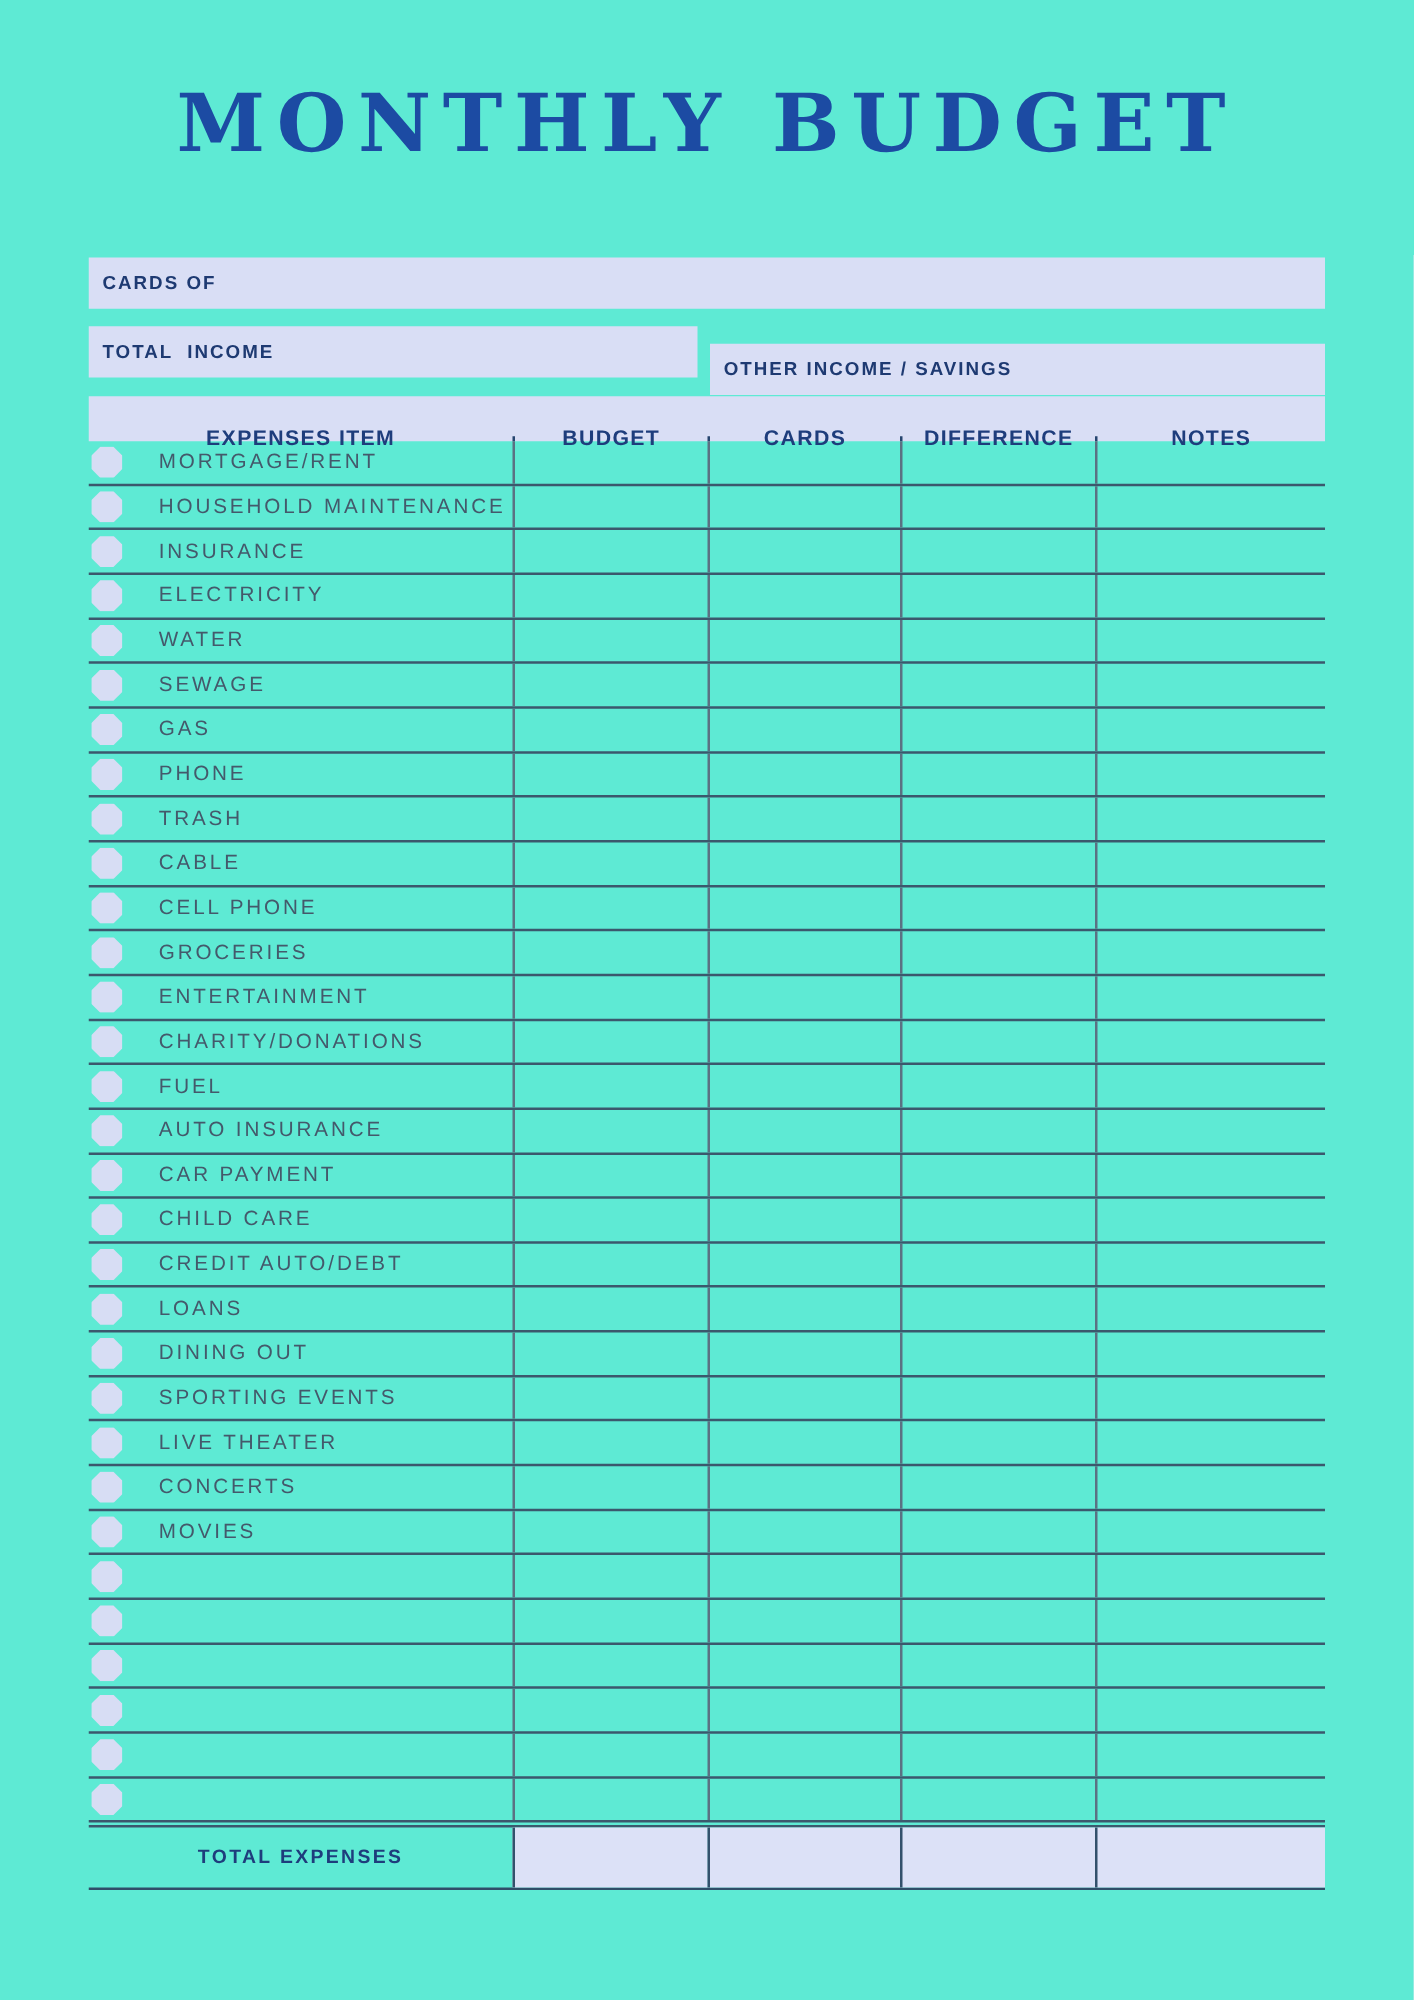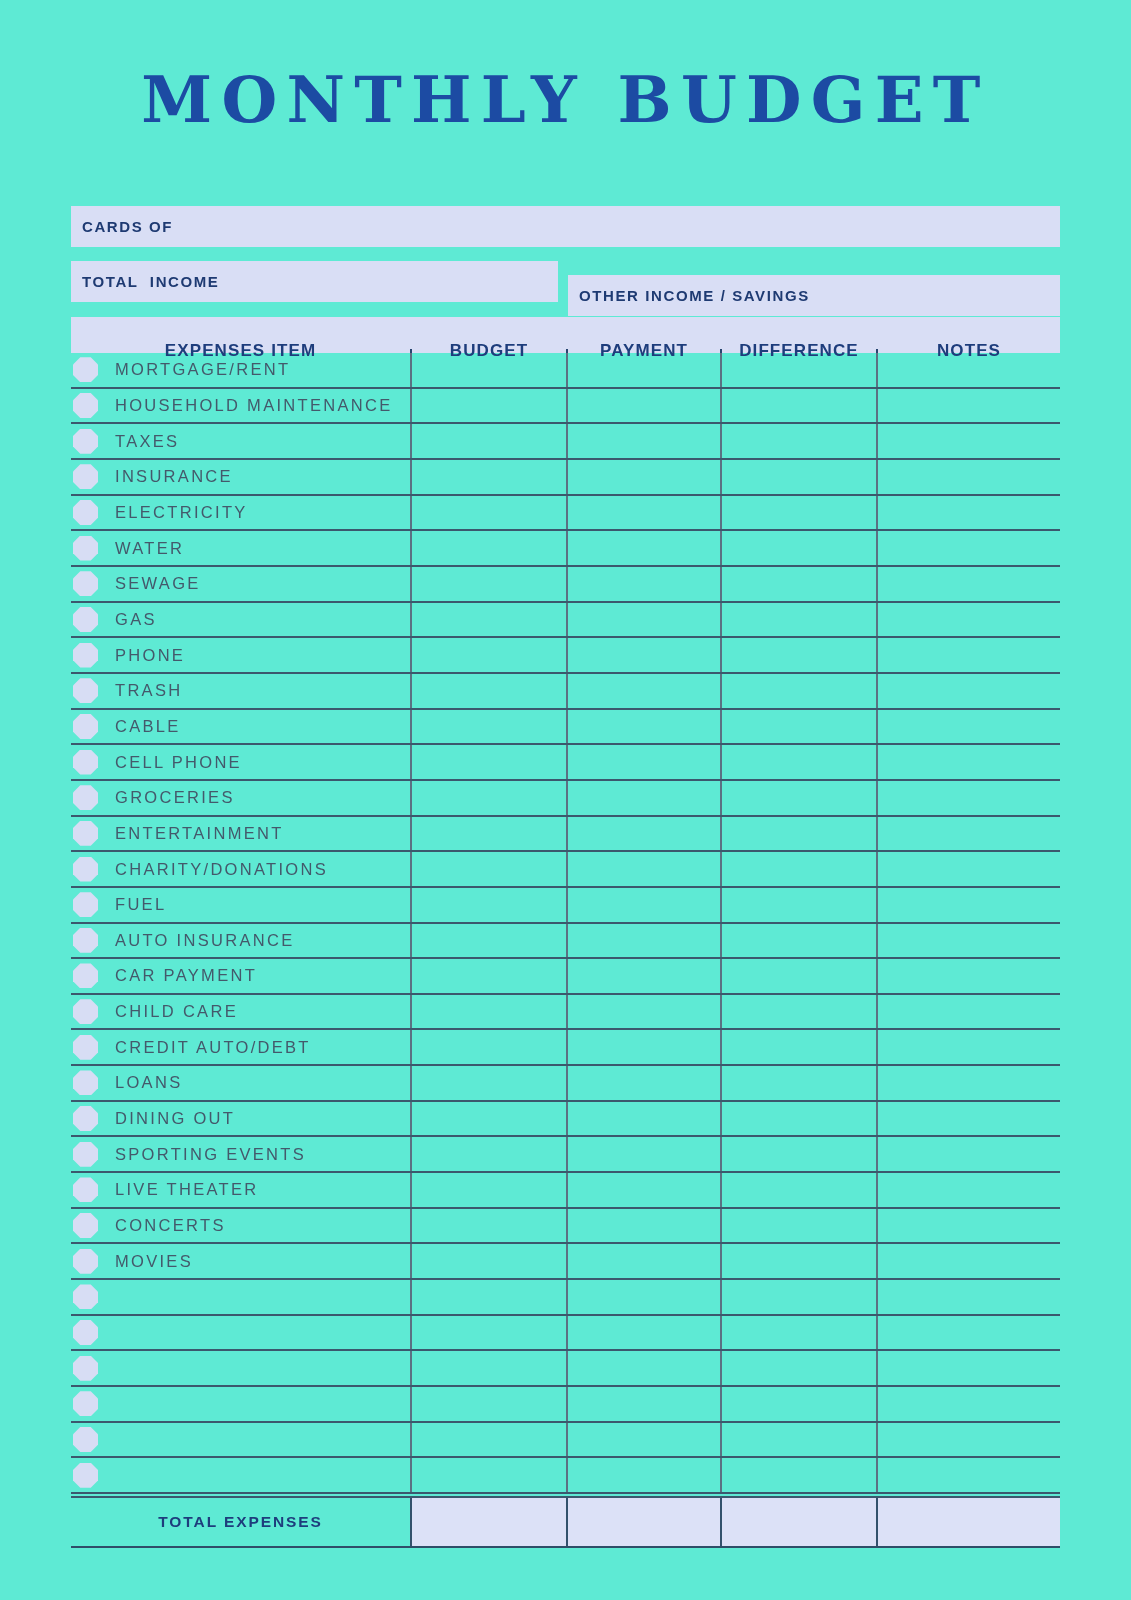--- a/index.html
+++ b/index.html
@@ -55,21 +55,21 @@
 
   .row {
     display:flex; height:35.66px;
     border-bottom:2px solid #3b586d;
     box-sizing:border-box;
   }
   .cell { box-sizing:border-box; height:100%; }
   .cell + .cell { border-left:2px solid #5b7183; }
   .cell.item {
     display:flex; align-items:center;
-    padding-left:2px; gap:17px;
+    padding-left:2px; gap:29px;
   }
   .bullet {
     width:25px; height:25px; flex:0 0 25px;
     background:#d7ddf4;
     clip-path:polygon(29% 0,71% 0,100% 29%,100% 71%,71% 100%,29% 100%,0 71%,0 29%);
   }
   .item-label {
     color:#44596b; font-size:16.5px;
     letter-spacing:2.3px; white-space:nowrap;
   }
@@ -104,50 +104,40 @@
   </div>
 
   <div class="bar income-right">
     <span class="bar-label">OTHER INCOME / SAVINGS</span>
   </div>
 
   <div class="budget-table">
     <div class="thead">
       <div class="th c0">EXPENSES ITEM</div>
       <div class="th c1">BUDGET</div>
-      <div class="th c2">PAYMENT</div>
+      <div class="th c2">CARDS</div>
       <div class="th c3">DIFFERENCE</div>
       <div class="th c4">NOTES</div>
     </div>
 
     <div id="rows-container">
         <div class="row">
           <div class="cell c0 item">
             <span class="bullet"></span>
             <span class="item-label">MORTGAGE/RENT</span>
           </div>
           <div class="cell c1"></div>
           <div class="cell c2"></div>
           <div class="cell c3"></div>
           <div class="cell c4"></div>
         </div>
         <div class="row">
           <div class="cell c0 item">
             <span class="bullet"></span>
             <span class="item-label">HOUSEHOLD MAINTENANCE</span>
-          </div>
-          <div class="cell c1"></div>
-          <div class="cell c2"></div>
-          <div class="cell c3"></div>
-          <div class="cell c4"></div>
-        </div>
-        <div class="row">
-          <div class="cell c0 item">
-            <span class="bullet"></span>
-            <span class="item-label">TAXES</span>
           </div>
           <div class="cell c1"></div>
           <div class="cell c2"></div>
           <div class="cell c3"></div>
           <div class="cell c4"></div>
         </div>
         <div class="row">
           <div class="cell c0 item">
             <span class="bullet"></span>
             <span class="item-label">INSURANCE</span>

